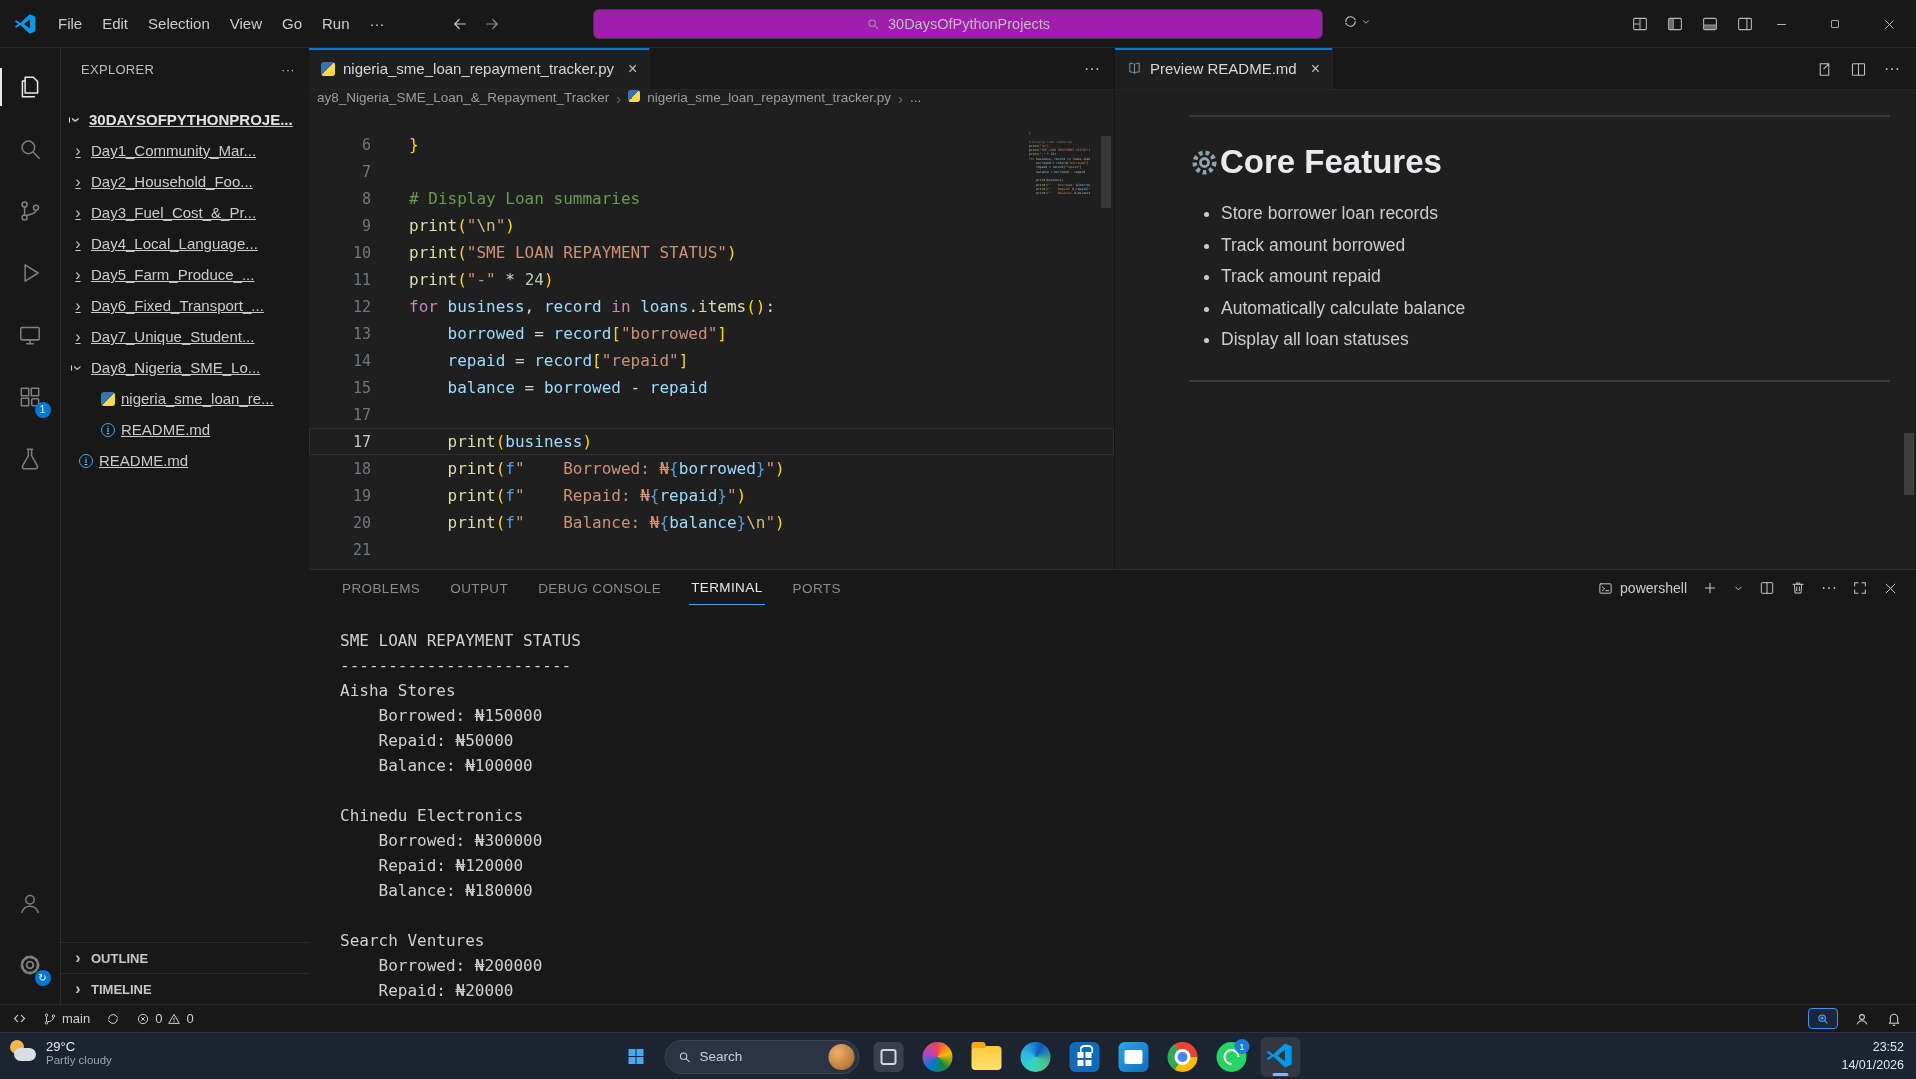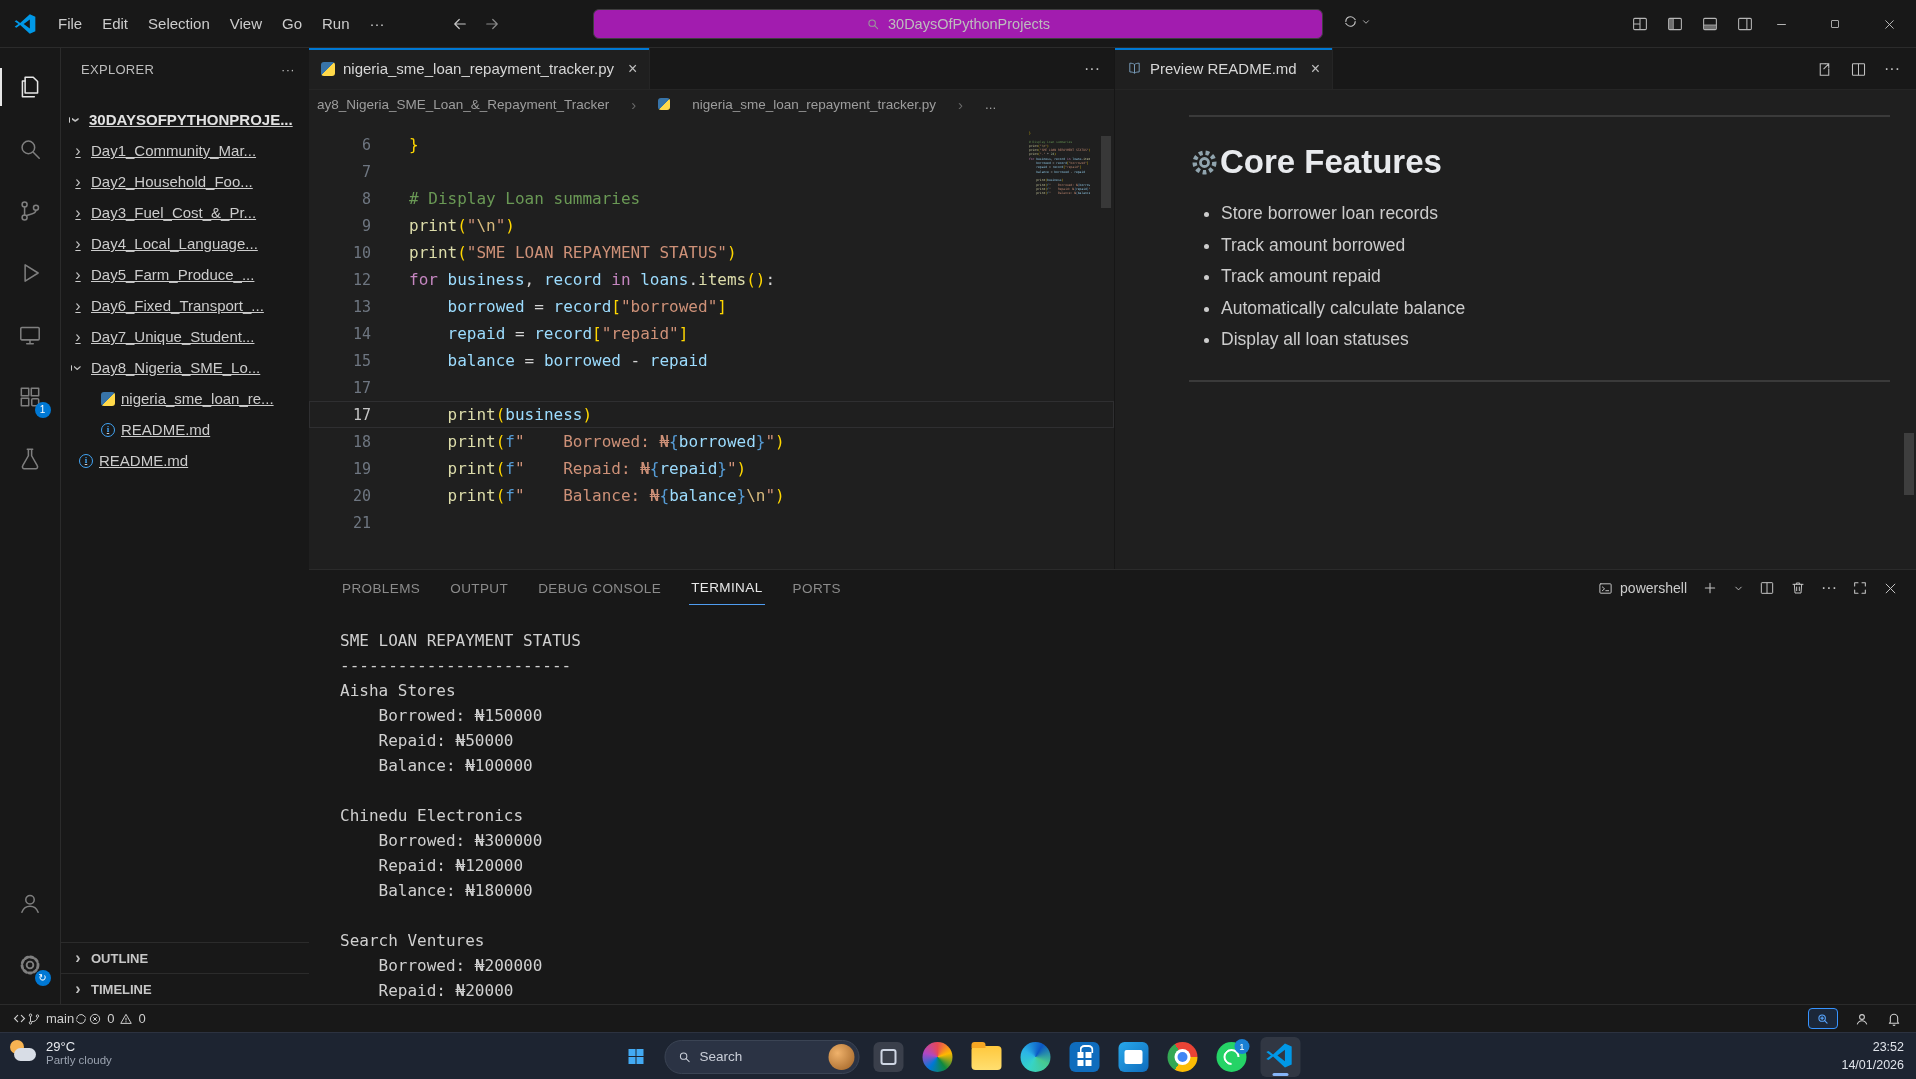--- a/index.html
+++ b/index.html
@@ -55,21 +55,21 @@
 
   
   .editor-left { position:absolute; left:309px; top:48px; width:805px; height:521px; background:#1f1f1f; }
   .editor-right { position:absolute; left:1114px; top:48px; width:802px; height:521px; background:#1f1f1f; border-left:1px solid #161616; }
   .tabbar { height:42px; background:#181818; display:flex; align-items:stretch; border-bottom:1px solid #252525; position:relative; }
   .tab { display:flex; align-items:center; gap:8px; padding:0 12px; font-size:15px; color:#d7d7d7;
     background:#1f1f1f; border-right:1px solid #252525; position:relative; }
   .tab.active::before { content:''; position:absolute; top:0; left:0; right:0; height:1.5px; background:#0078d4; }
   .tab .close { color:#c0c0c0; font-size:16px; margin-left:6px; }
   .tab-actions { position:absolute; right:14px; top:0; height:42px; display:flex; align-items:center; gap:14px; color:#c0c0c0; }
-  .breadcrumb { height:28px; display:flex; align-items:center; gap:22px; padding-left:8px;
+  .breadcrumb { height:28px; display:flex; align-items:flex-start; gap:7px; padding-left:8px;
     font-size:13.5px; color:#9d9d9d; white-space:nowrap; overflow:hidden; }
   .breadcrumb .sep { color:#6a6a6a; font-size:15px; }
   .breadcrumb .py-ico { width:12px; height:12px; flex:0 0 12px; }
 
   .code-area { position:relative; height:451px; overflow:hidden; padding-top:13px;
     font-family:"DejaVu Sans Mono", monospace; font-size:16px; }
   .code-line { height:27px; display:flex; align-items:center; }
   .code-line.current { box-shadow:inset 0 0 0 1px #2f2f31; }
   .line-num { width:62px; flex:0 0 62px; text-align:right; color:#6e7681; font-size:15px; }
   .code-line.current .line-num { color:#c6c6c6; }
@@ -101,21 +101,21 @@
   .panel-tab.active { color:#e7e7e7; border-bottom:1px solid #4f9cf0; }
   .panel-actions { position:absolute; right:18px; top:0; height:36px; display:flex; align-items:center; gap:15px; color:#c3c3c3; }
   .shell-group { display:flex; align-items:center; gap:7px; font-size:14px; color:#cccccc; }
   .term-content { padding:22px 0 0 31px; font-family:"DejaVu Sans Mono", monospace; font-size:16px; color:#d0d0d0; }
   .term-line { min-height:25px; line-height:25px; white-space:pre; }
 
   
   .statusbar { position:absolute; left:0; top:1004px; width:1916px; height:28px;
     background:#181818; border-top:1px solid #2b2b2b; display:flex; align-items:center;
     font-size:13px; color:#cfcfcf; }
-  .sb-left { display:flex; align-items:center; padding-left:12px; }
+  .sb-left { display:flex; align-items:center; gap:16px; padding-left:12px; }
   .sb-right { margin-left:auto; display:flex; align-items:center; gap:16px; padding-right:14px; }
   .sb-item { display:flex; align-items:center; gap:5px; }
   .zoom-chip { width:30px; height:21px; display:flex; align-items:center; justify-content:center;
     border:1px solid #3794ff; border-radius:4px; background:rgba(47,129,247,.15); color:#58a6ff; }
 
   
   .taskbar { position:absolute; left:0; top:1032px; width:1916px; height:47px;
     background:#1d2431; border-top:1px solid #2c3240; }
   .weather { position:absolute; left:8px; top:4px; display:flex; align-items:center; gap:8px; cursor:default; }
   .weather-ico { position:relative; width:30px; height:30px; }
@@ -426,20 +426,24 @@
         </div>
         <div class="code-line">
           <span class="line-num">9</span>
           <span class="line-content"><span class="tk-func">print</span><span class="tk-brk1">(</span><span class="tk-str">"</span><span class="tk-esc">\n</span><span class="tk-str">"</span><span class="tk-brk1">)</span></span>
         </div>
         <div class="code-line">
           <span class="line-num">10</span>
           <span class="line-content"><span class="tk-func">print</span><span class="tk-brk1">(</span><span class="tk-str">"SME LOAN REPAYMENT STATUS"</span><span class="tk-brk1">)</span></span>
         </div>
         <div class="code-line">
+          <span class="line-num">11</span>
+          <span class="line-content"><span class="tk-func">print</span><span class="tk-brk1">(</span><span class="tk-str">"-"</span><span class="tk-fg"> * </span><span class="tk-num">24</span><span class="tk-brk1">)</span></span>
+        </div>
+        <div class="code-line">
           <span class="line-num">12</span>
           <span class="line-content"><span class="tk-ctrl">for</span><span class="tk-fg"> </span><span class="tk-var">business</span><span class="tk-fg">, </span><span class="tk-var">record</span><span class="tk-fg"> </span><span class="tk-ctrl">in</span><span class="tk-fg"> </span><span class="tk-var">loans</span><span class="tk-fg">.</span><span class="tk-func">items</span><span class="tk-brk1">()</span><span class="tk-fg">:</span></span>
         </div>
         <div class="code-line">
           <span class="line-num">13</span>
           <span class="line-content"><span class="tk-fg">    </span><span class="tk-var">borrowed</span><span class="tk-fg"> = </span><span class="tk-var">record</span><span class="tk-brk1">[</span><span class="tk-str">"borrowed"</span><span class="tk-brk1">]</span></span>
         </div>
         <div class="code-line">
           <span class="line-num">14</span>
           <span class="line-content"><span class="tk-fg">    </span><span class="tk-var">repaid</span><span class="tk-fg"> = </span><span class="tk-var">record</span><span class="tk-brk1">[</span><span class="tk-str">"repaid"</span><span class="tk-brk1">]</span></span>

